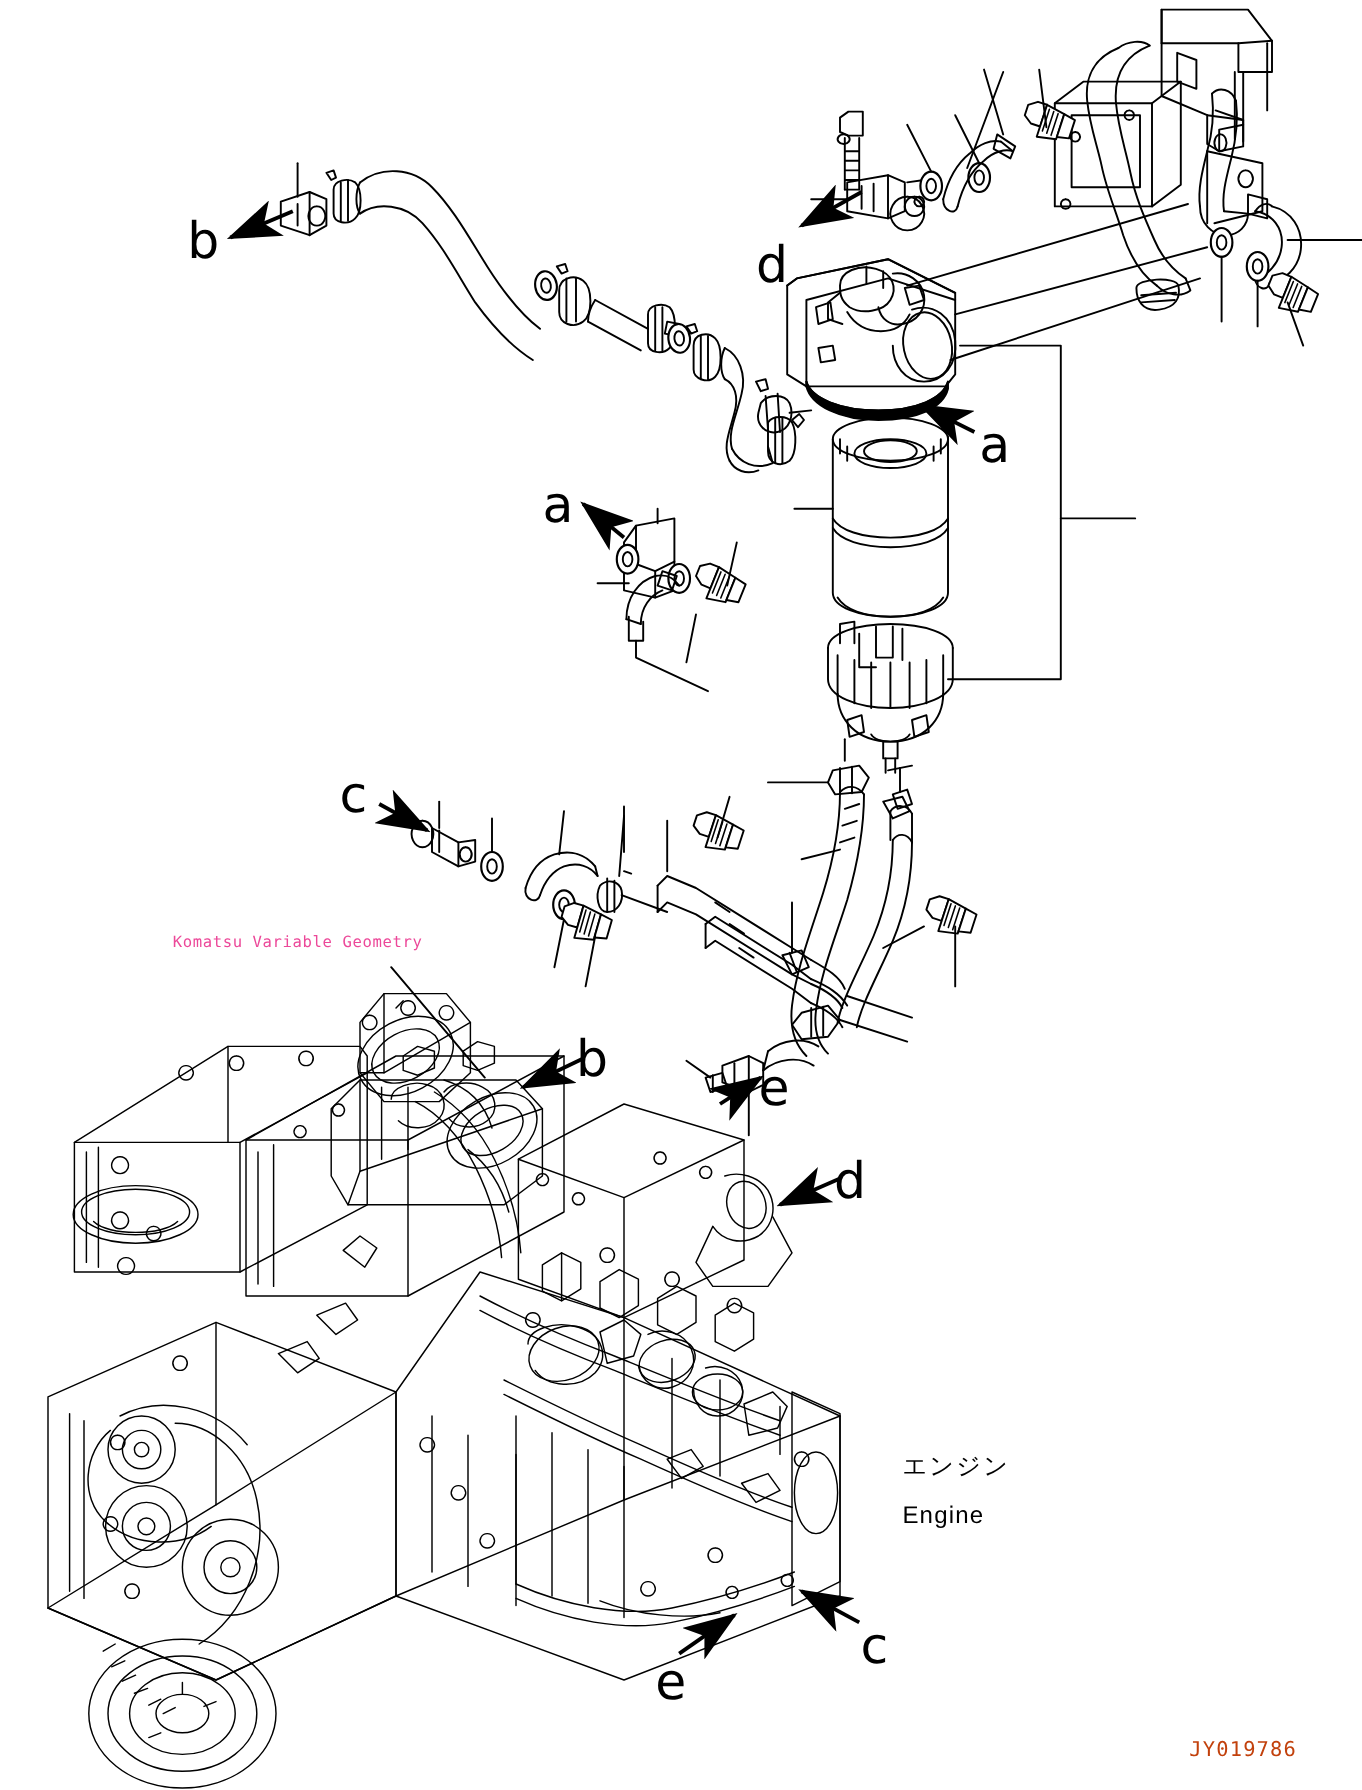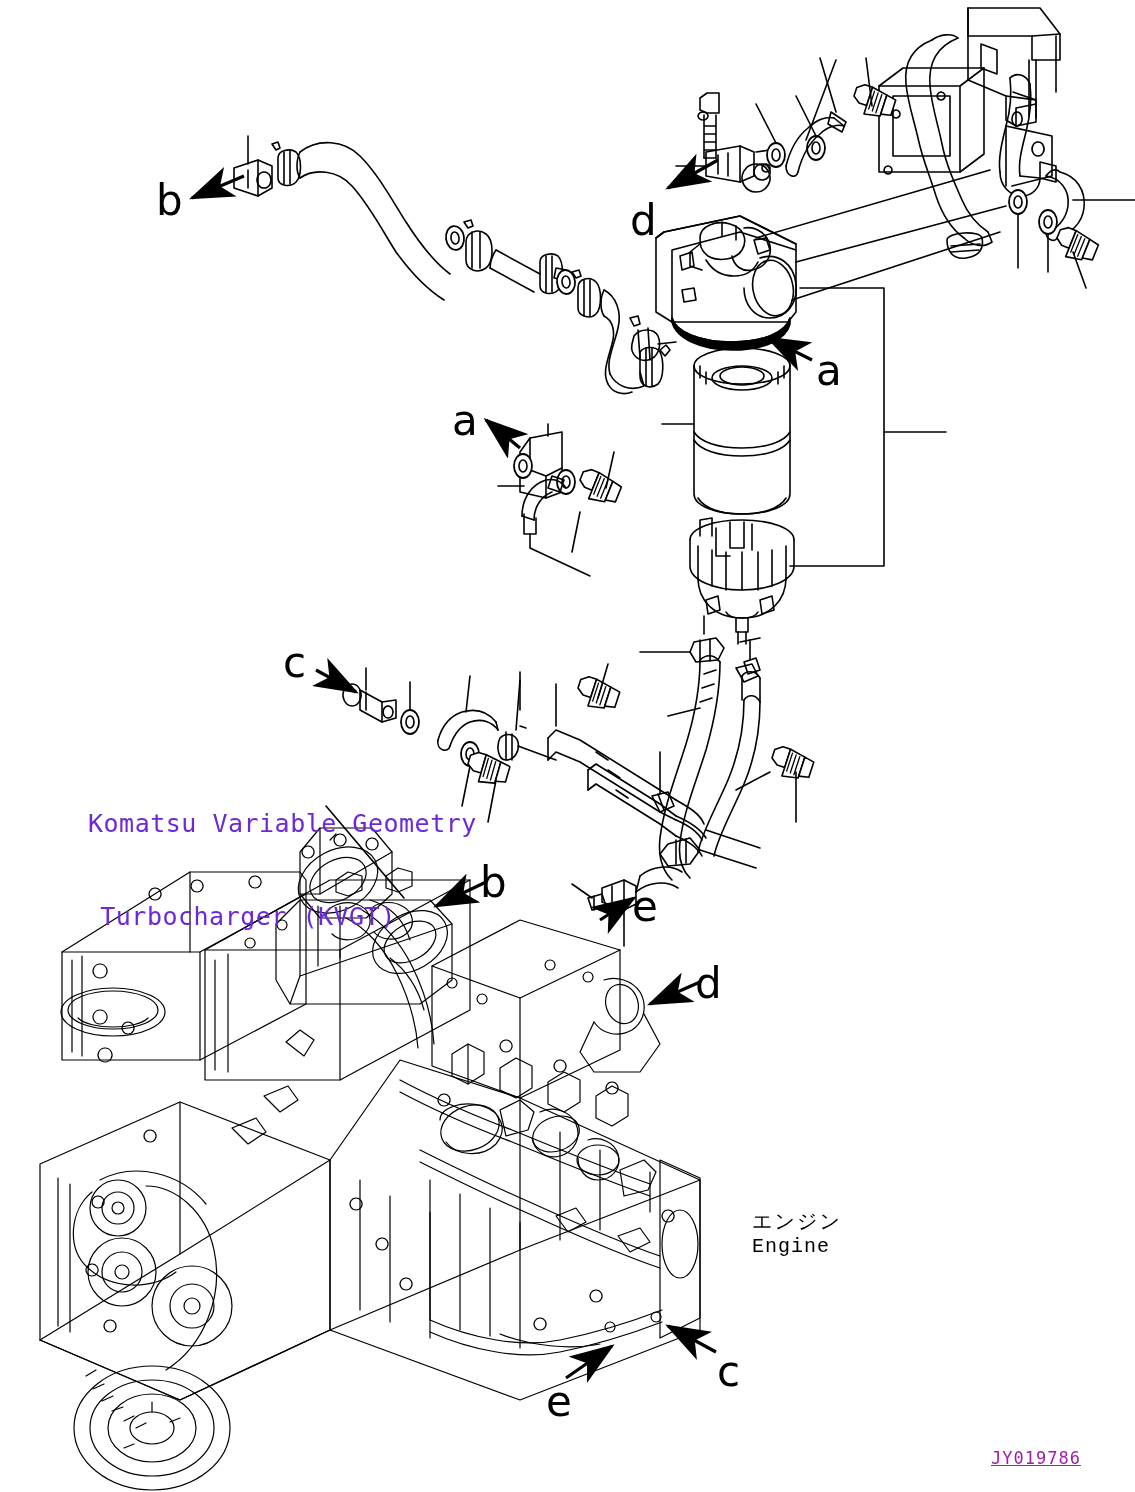--- a/index.html
+++ b/index.html
@@ -28,44 +28,44 @@
     user-select:none;
     white-space:nowrap;
   }
   .callout.letter{
     font-size:42px;
     letter-spacing:0px;
   }
   .note{
     position:absolute;
     font-family:"DejaVu Sans Mono","DejaVu Sans",monospace;
-    font-size:25px;
-    color:#6d28d9;
+    font-size:13px;
+    color:#ec4899;
     line-height:1.25;
     white-space:pre;
     letter-spacing:0.5px;
   }
   .note.center{text-align:center;}
   .drawing-no{
     position:absolute;
     font-family:"DejaVu Sans Mono","DejaVu Sans",monospace;
     font-size:17px;
     letter-spacing:1px;
-    color:#a21caf;
-    text-decoration:underline;
+    color:#c2410c;
   }
   .jp{
     font-family:"DejaVu Sans", sans-serif;
     font-size:20px;
     letter-spacing:2px;
   }
   .en{
-    font-family:Liberation Mono, monospace;
+    font-family:Liberation Sans, sans-serif;
     font-size:20px;
     letter-spacing:1px;
+    margin-top:17px;
   }
 </style>
 </head>
 <body>
 
 <div id="sheet">
 
   <svg id="artboard" viewBox="0 0 1135 1492" xmlns="http://www.w3.org/2000/svg">
     <defs>
       <marker id="arrowSolid" markerWidth="14" markerHeight="10" refX="13" refY="5" orient="auto">
@@ -636,21 +636,20 @@
   <div class="callout letter" style="left:632px;top:886px;">e</div>
 
   <div class="callout letter" style="left:695px;top:963px;">d</div>
 
   <div class="callout letter" style="left:717px;top:1351px;">c</div>
 
   <div class="callout letter" style="left:546px;top:1381px;">e</div>
 
   <div class="note center" style="left:88px;top:745px;width:320px;">
     <div>Komatsu Variable Geometry</div>
-    <div>Turbocharger (KVGT)</div>
   </div>
 
   <div style="position:absolute;left:752px;top:1208px;">
     <div class="jp">エンジン</div>
     <div class="en">Engine</div>
   </div>
 
   <div class="drawing-no" style="left:991px;top:1448px;">JY019786</div>
 
 </div>

